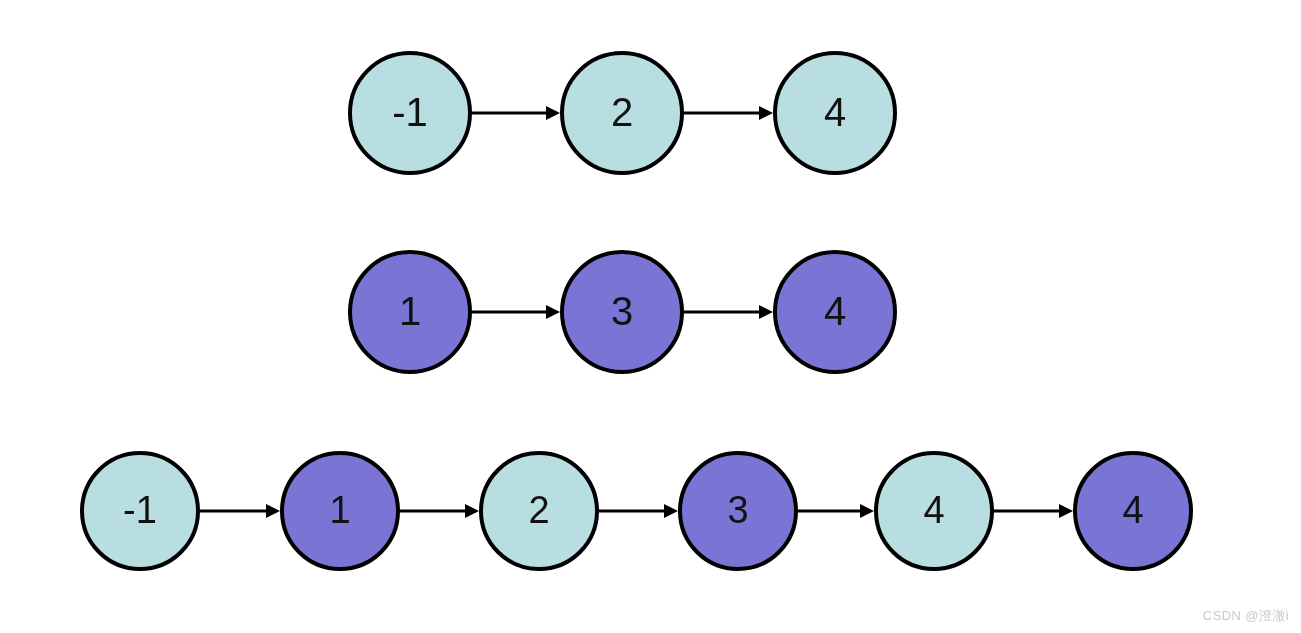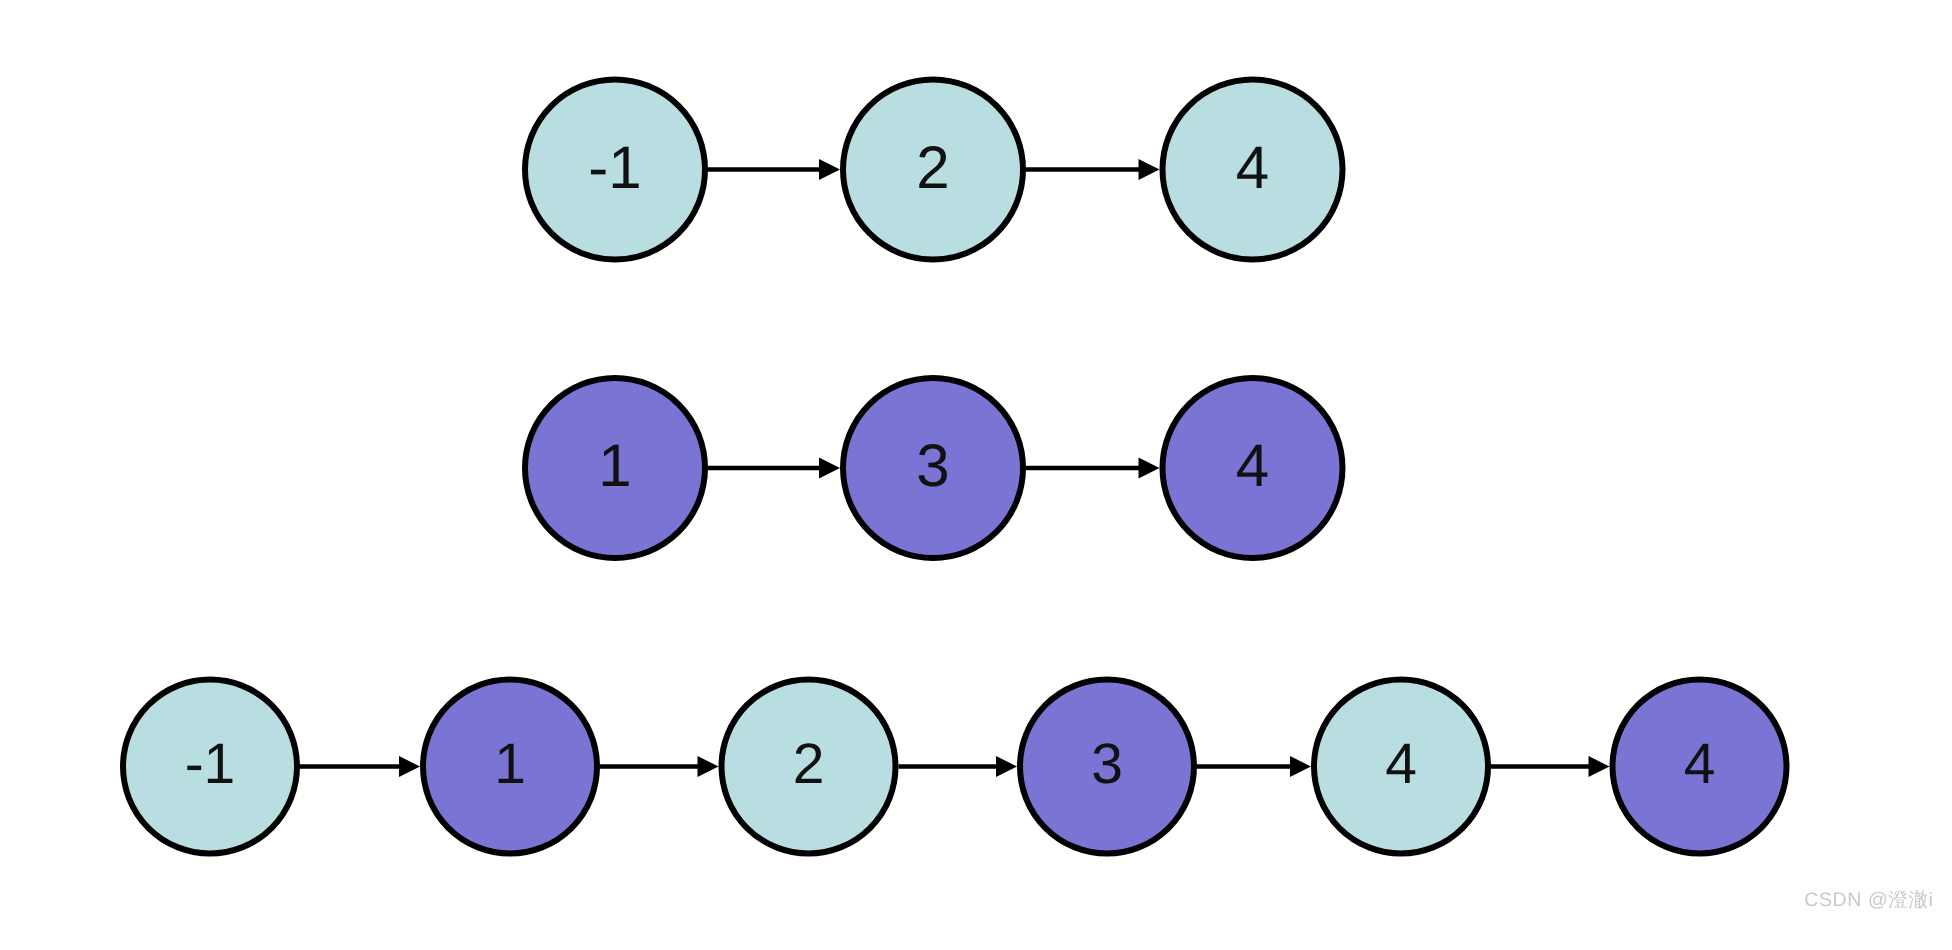--- a/index.html
+++ b/index.html
@@ -49,21 +49,21 @@
   .edge {
     position: absolute;
     height: 20px;
     pointer-events: none;
   }
   .edge svg { display: block; overflow: visible; }
 
   #watermark {
     position: absolute;
     right: 12px;
-    bottom: 24px;
+    bottom: 8px;
     font-size: 13px;
     color: #c9c9c9;
     letter-spacing: 0.4px;
     white-space: nowrap;
     user-select: none;
   }
 </style>
 </head>
 <body>
 

